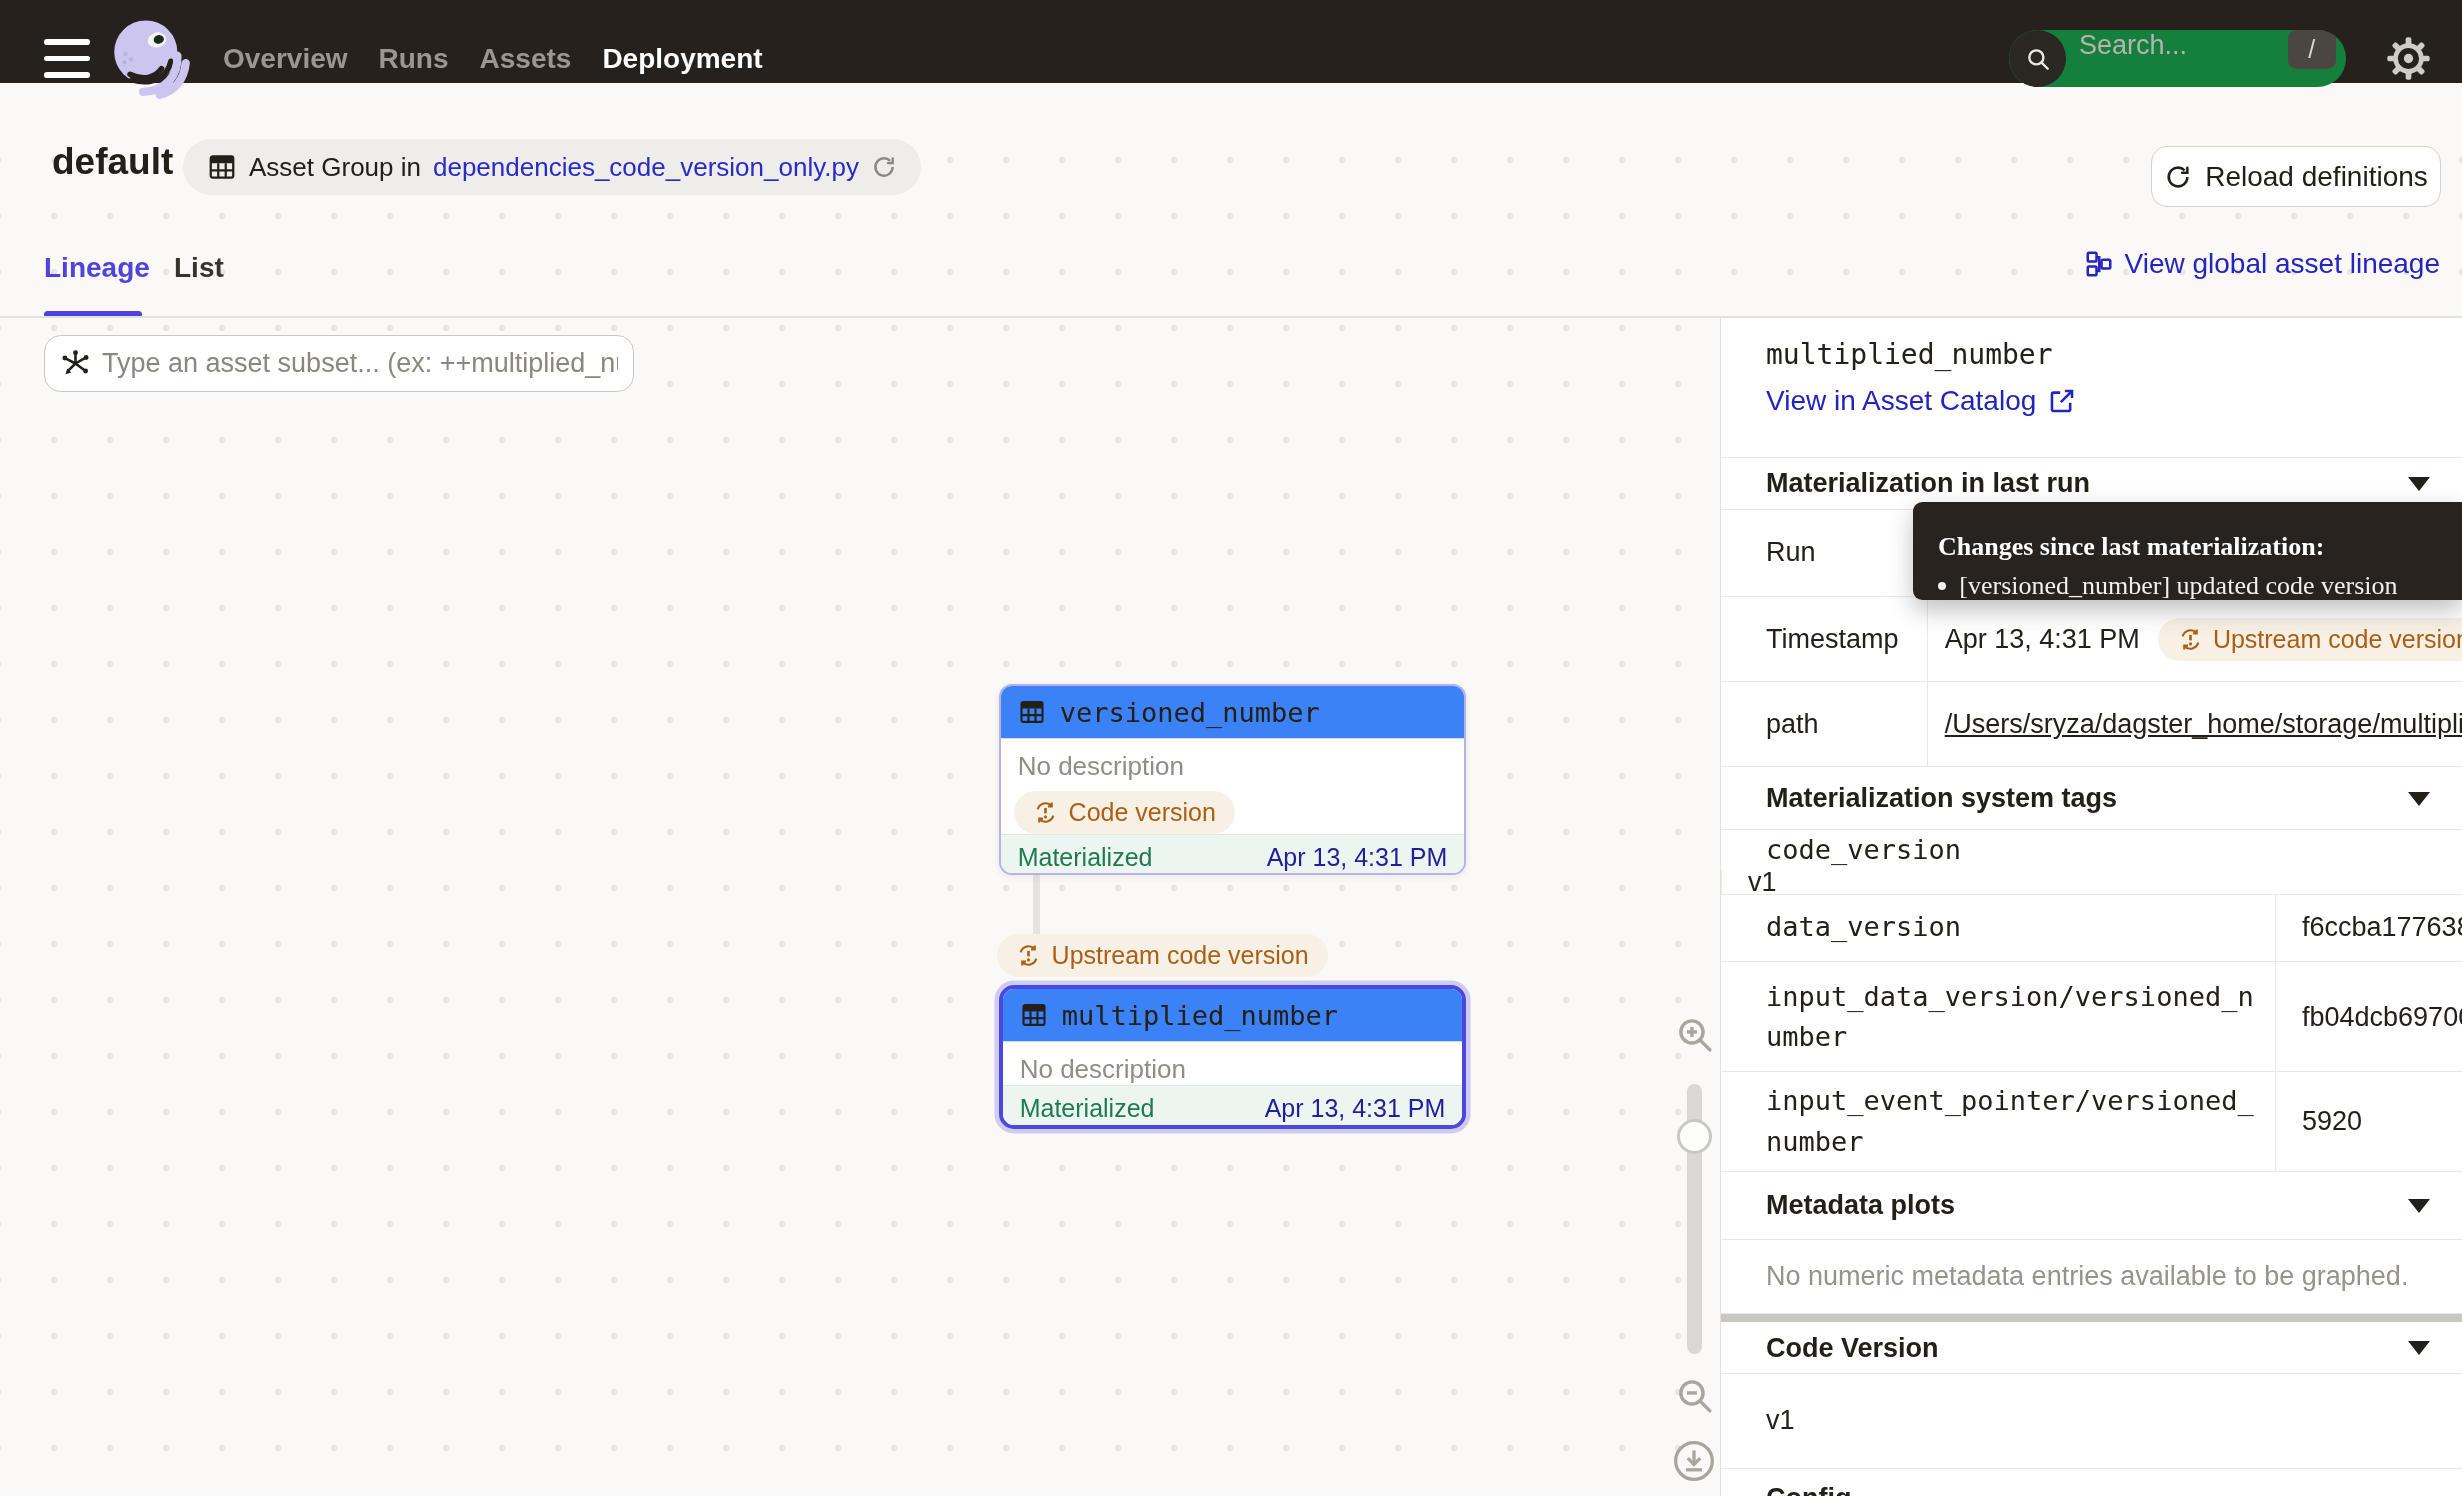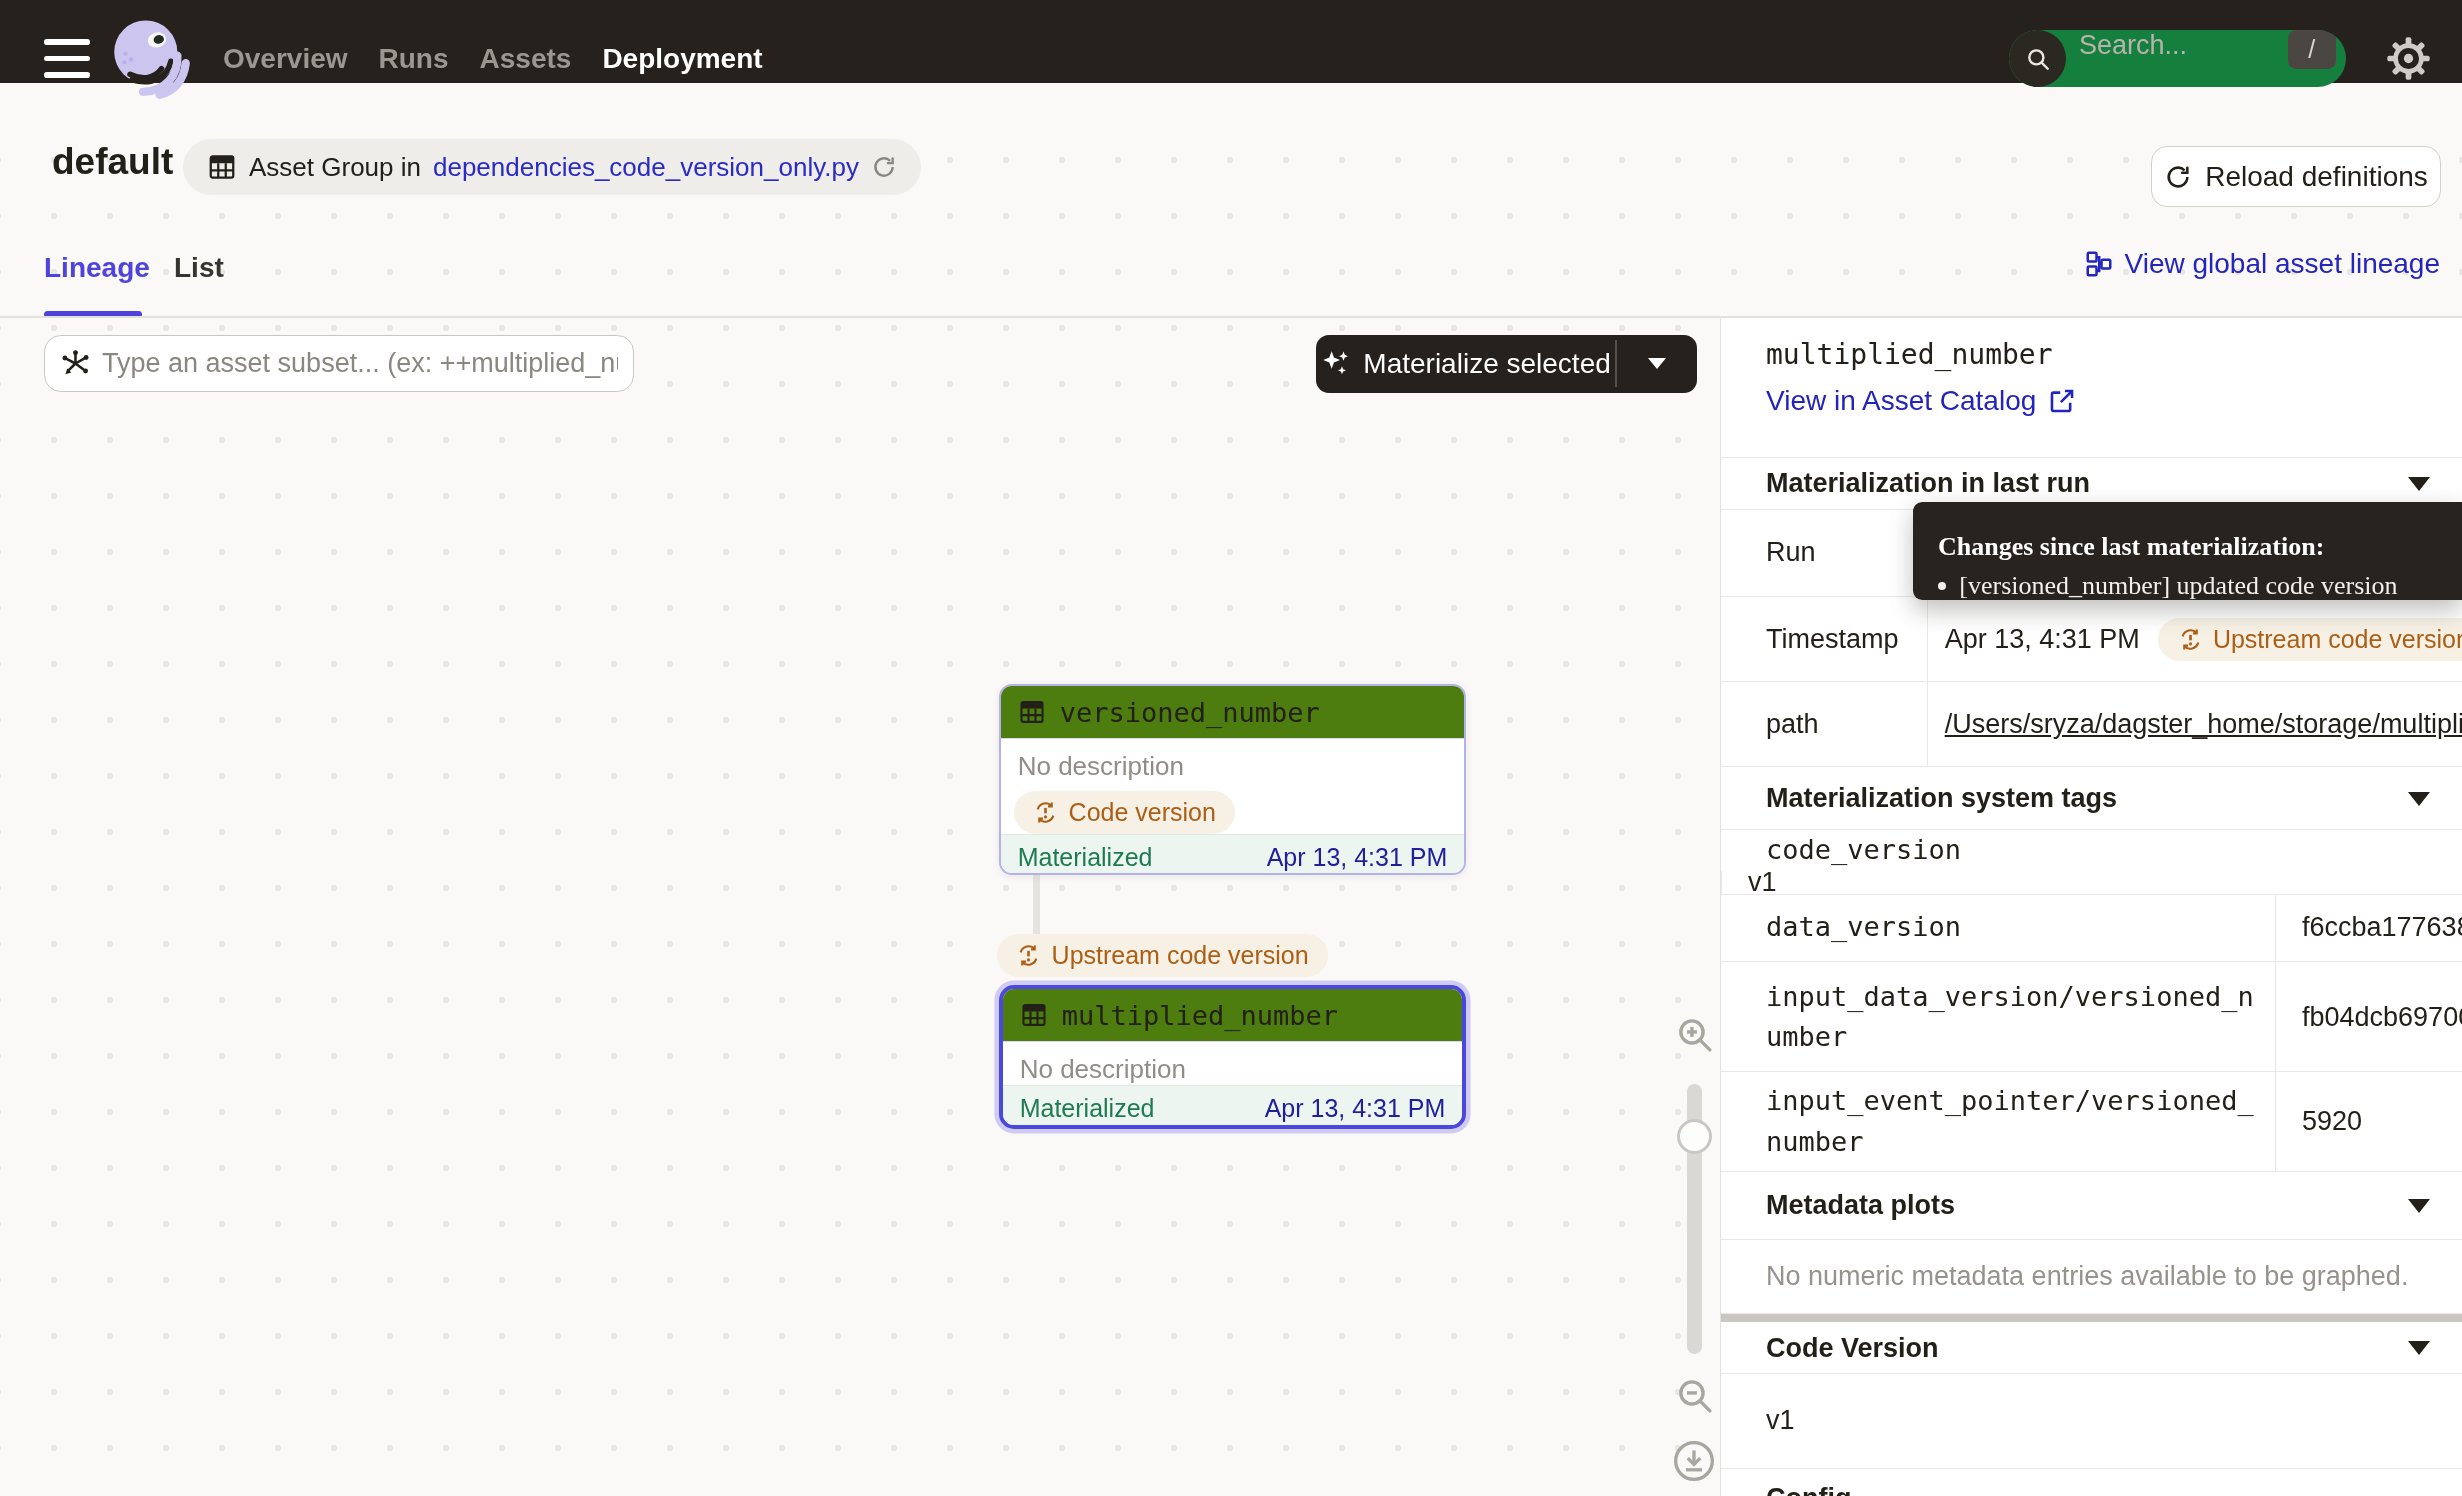--- a/index.html
+++ b/index.html
@@ -74,21 +74,21 @@
   .caret-down-sm { width:0; height:0; border-left:9.3px solid transparent; border-right:9.3px solid transparent;
                    border-top:11px solid #FFFFFF; }
 
   
   .edge-line { position:absolute; left:1033px; top:557px; width:6.5px; height:65px; background:#E5E3DF; }
   .asset-node { position:absolute; width:467px; background:#FFFFFF; border-radius:13px; overflow:hidden;
                 box-shadow:0 1.9px 7.4px rgba(40,35,30,0.07); display:flex; flex-direction:column; cursor:pointer; }
   .node-versioned { left:999px; top:366px; height:191px; border:2.8px solid #B7B1EA; }
   .node-multiplied { left:999px; top:667px; height:144px; border:4.6px solid #4B48E0;
                      box-shadow:0 0 0 4.6px rgba(137,130,233,0.38); border-radius:15px; }
-  .node-header { height:53px; background:#4d7c0f; border-bottom:1.9px solid #D9D5F2; display:flex;
+  .node-header { height:53px; background:#3b82f6; border-bottom:1.9px solid #D9D5F2; display:flex;
                  align-items:center; gap:14px; padding:0 16.7px; flex:none; }
   .node-header .nicon { width:28px; height:28px; color:#232019; flex:none; }
   .node-title { font-size:27px; color:#232019; }
   .node-desc { font-size:26px; color:#908D87; padding:12px 16.7px 0 16.7px; }
   .node-body { flex:1; }
   .tag-pill { display:inline-flex; align-items:center; gap:10.2px; height:43px; border-radius:22px;
               background:#F6F0E5; color:#AC5E14; font-size:25px; padding:0 19.4px; }
   .tag-pill .tpicon { width:25px; height:25px; flex:none; }
   .node-tag-wrap { padding:9.3px 0 0 13px; }
   .node-footer { flex:none; height:45px; background:#EDF5F0; border-top:1.9px solid #DFE9E2; display:flex;
@@ -275,34 +275,20 @@
             <circle cx="20.2" cy="7.4" r="1.9"></circle>
           <circle cx="19.8" cy="17.8" r="1.9"></circle>
             <circle cx="3.8" cy="7.8" r="1.9"></circle>
           <path d="M4.2 20.4l1.4-4.6 3.2 3.2z"></path>
         </g>
       </svg>
       <input type="text" placeholder="Type an asset subset... (ex: ++multiplied_nu" style="">
     </div>
 
 
-    <div class="materialize-btn">
-      <div class="mat-main">
-        <svg class="spicon" viewBox="0 0 24 24" fill="#FFFFFF">
-          <path d="M9 2.5l1.8 4.9 4.7 1.9-4.7 1.9L9 16.1l-1.8-4.9-4.7-1.9 4.7-1.9z"></path>
-          <path d="M18.2 2.8l1 2.5 2.4 1-2.4 1-1 2.5-1-2.5-2.4-1 2.4-1z"></path>
-          <path d="M17 14.2l.9 2.2 2.2.9-2.2.9-.9 2.2-.9-2.2-2.2-.9 2.2-.9z"></path>
-        </svg>
-        <span>Materialize selected</span>
-      </div>
-      <div class="mat-sep"></div>
-      <div class="mat-caret-seg">
-        <div class="caret-down-sm"></div>
-      </div>
-    </div>
 
     <div class="edge-line"></div>
 
     <div class="asset-node node-versioned">
       <div class="node-header">
         <svg class="nicon" viewBox="0 0 24 24">
           <rect x="3" y="3.5" width="18" height="17" rx="1.5" fill="none" stroke="currentColor" stroke-width="1.8"></rect>
           <path d="M3 3.5h18v5.5H3z" fill="currentColor"></path>
           <line x1="9" y1="9" x2="9" y2="20.5" stroke="currentColor" stroke-width="1.8"></line>
           <line x1="15" y1="9" x2="15" y2="20.5" stroke="currentColor" stroke-width="1.8"></line>

